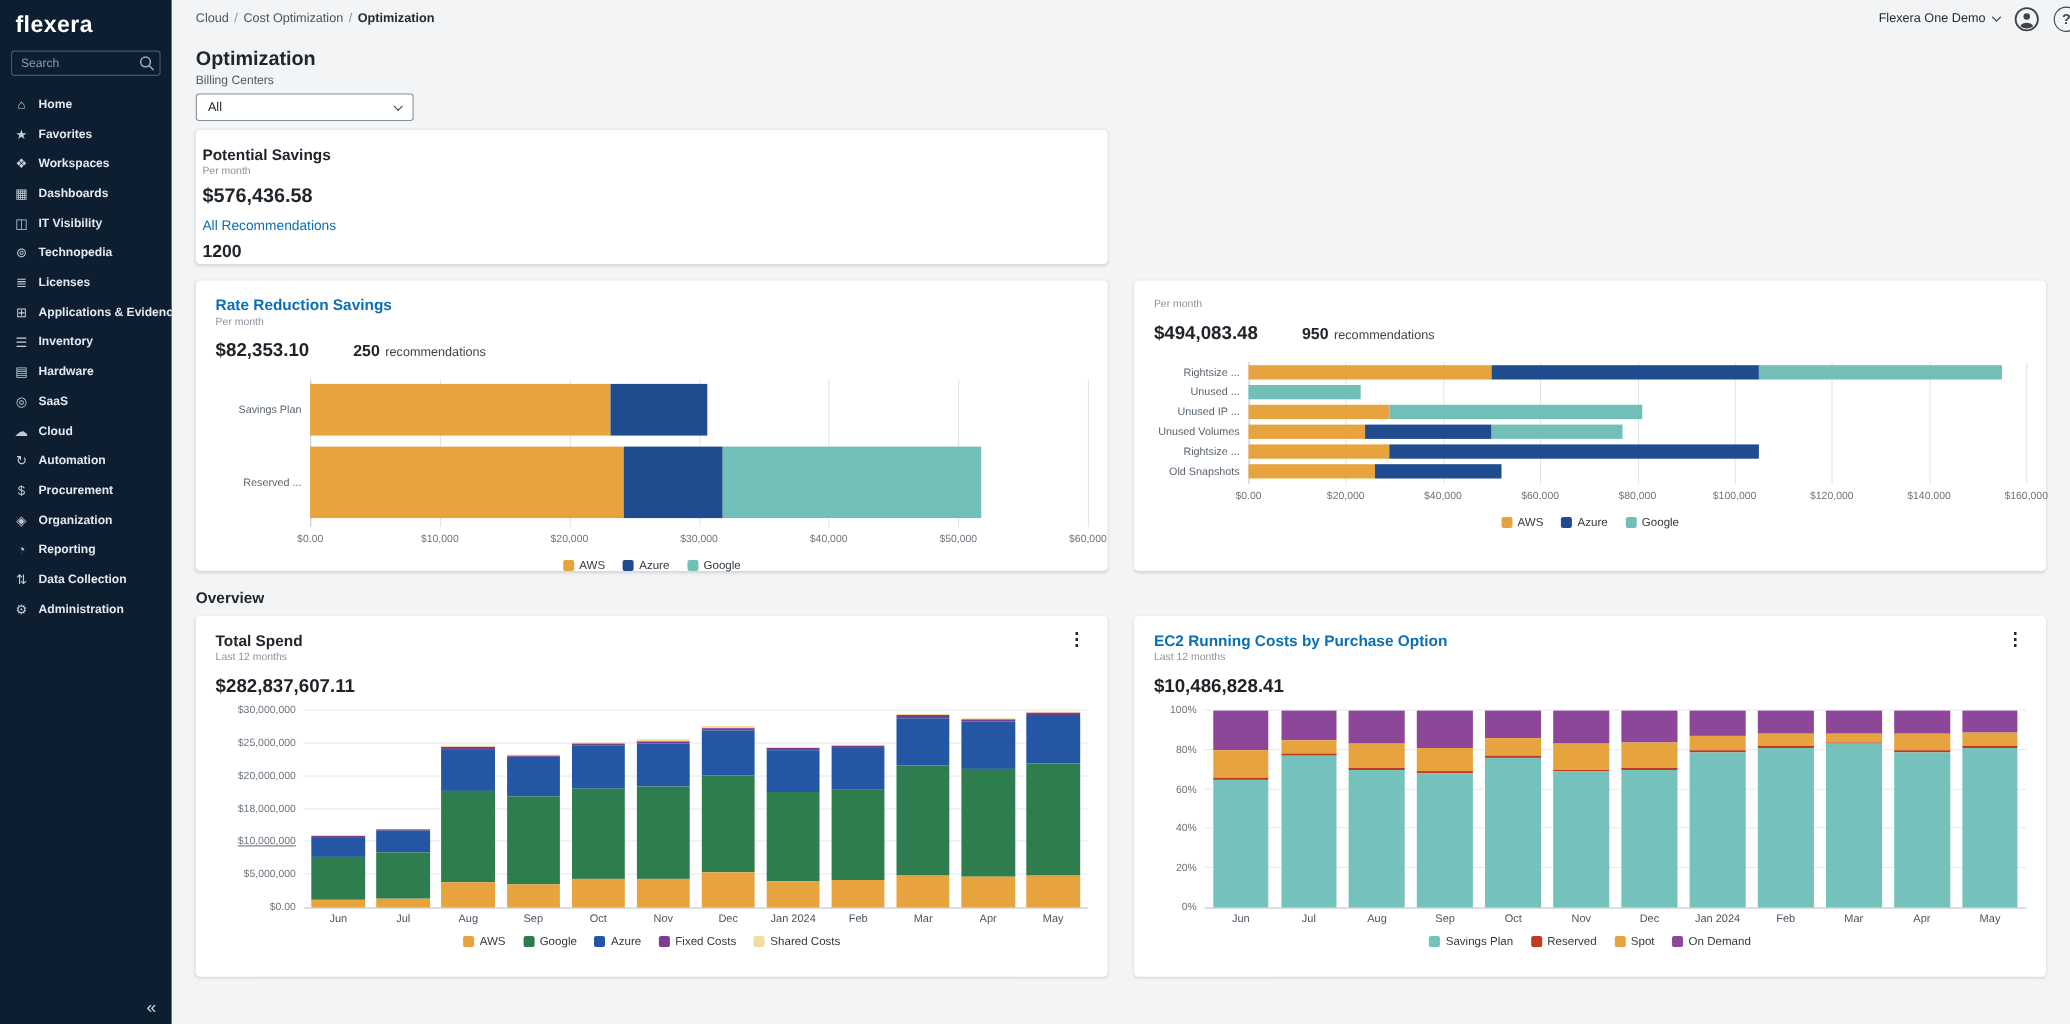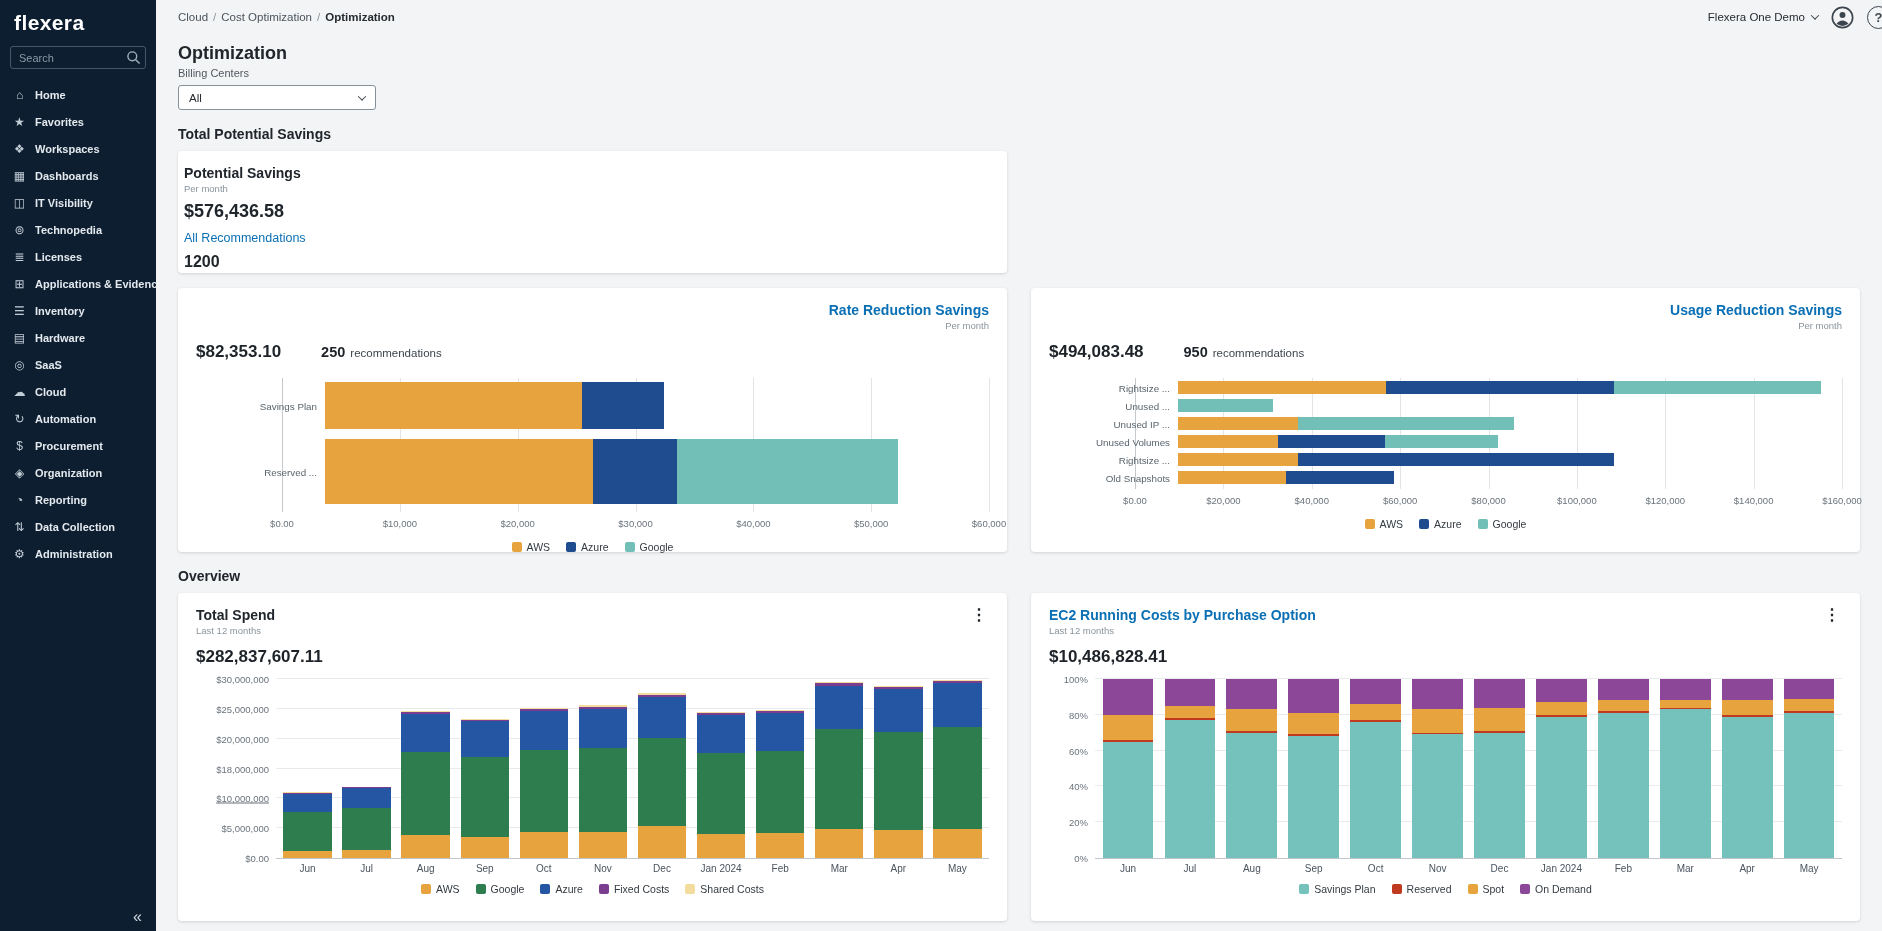--- a/index.html
+++ b/index.html
@@ -42,32 +42,32 @@
   .summary-card { width:calc(50% - 12px); height:122px; margin-top:8px; padding:14px 6px; }
   .card-title { font-size:14px; font-weight:bold; color:#20262c; }
   .card-title.link { color:#0a6fb4; cursor:pointer; }
   .card-sub { font-size:9.5px; color:#8a949d; margin-top:2px; }
   .amount { font-size:17px; font-weight:bold; color:#1d2329; }
   .summary-amount { font-size:18px; font-weight:bold; margin-top:7px; }
   .link-text { display:inline-block; font-size:12.5px; color:#0a6fb4; margin-top:9px; cursor:pointer; text-decoration:none; }
   .summary-count { font-size:16px; font-weight:bold; margin-top:7px; }
 
   .cards-row { display:flex; gap:24px; }
-  .cards-row.savings { margin-top:15px;text-align:right; }
+  .cards-row.savings { margin-top:15px; }
   .cards-row.overview { margin-top:8px; }
   .chart-card { flex:1; min-width:0; height:264px; padding:14px 18px 10px; }
   .overview-card { flex:1; min-width:0; height:328px; padding:14px 18px 10px; }
   .amount-row { display:flex; align-items:baseline; gap:40px; margin-top:11px; }
   .rec-count { font-size:14.5px; font-weight:bold; color:#1d2329; }
   .rec-label { font-size:11.5px; color:#3c454d; margin-left:5px; font-weight:400; }
   .kebab { position:absolute; top:12px; right:16px; font-size:16px; font-weight:bold; color:#20262c; cursor:pointer; line-height:1; padding:2px 4px; }
 
   
   .hchart { margin-top:16px; }
-  .h-plot { position:relative;padding-left:43px; }
+  .h-plot { position:relative; }
   .h-grid { position:absolute; top:0; bottom:0; width:1px; background:#e2e5e8; }
   .h-rows { position:relative; }
   .h-row { position:relative; }
   .h-track { display:flex; height:100%; }
   .h-seg { height:100%; }
   .h-cat { position:absolute; right:100%; padding-right:8px; top:50%; transform:translateY(-50%); font-size:9.8px; color:#5a646d; white-space:nowrap; }
   .h-ticks { position:relative; height:15px; margin-top:5px; }
   .h-tick { position:absolute; transform:translateX(-50%); font-size:9.5px; color:#6a737c; top:1px; white-space:nowrap; }
 
   
@@ -207,21 +207,20 @@
 
   <div class="content">
     <h1 class="page-title">Optimization</h1>
 
     <div class="filter-label">Billing Centers</div>
     <div class="select">
       <span>All</span>
       <span class="chev"></span>
     </div>
 
-    <h2 class="section-title">Total Potential Savings</h2>
 
     <section class="card summary-card">
       <div class="card-title">Potential Savings</div>
       <div class="card-sub">Per month</div>
       <div class="summary-amount">$576,436.58</div>
       <a class="link-text">All Recommendations</a>
       <div class="summary-count">1200</div>
     </section>
 
     <div class="cards-row savings">
@@ -281,21 +280,20 @@
               <span class="legend-label">Azure</span>
             </div>
             <div class="legend-item">
               <span class="legend-swatch" style="background: rgb(113, 191, 183);"></span>
               <span class="legend-label">Google</span>
             </div>
           </div>
       </section>
 
       <section class="card chart-card">
-        <div class="card-title link">Usage Reduction Savings</div>
         <div class="card-sub">Per month</div>
         <div class="amount-row">
           <span class="amount">$494,083.48</span>
           <span>
             <span class="rec-count">950</span><span class="rec-label">recommendations</span>
           </span>
         </div>
         <div class="hchart">
             <div class="h-plot" style="margin-left: 86px;">
               <div class="h-grid" style="left: 0%; background: rgb(196, 201, 205);"></div>

